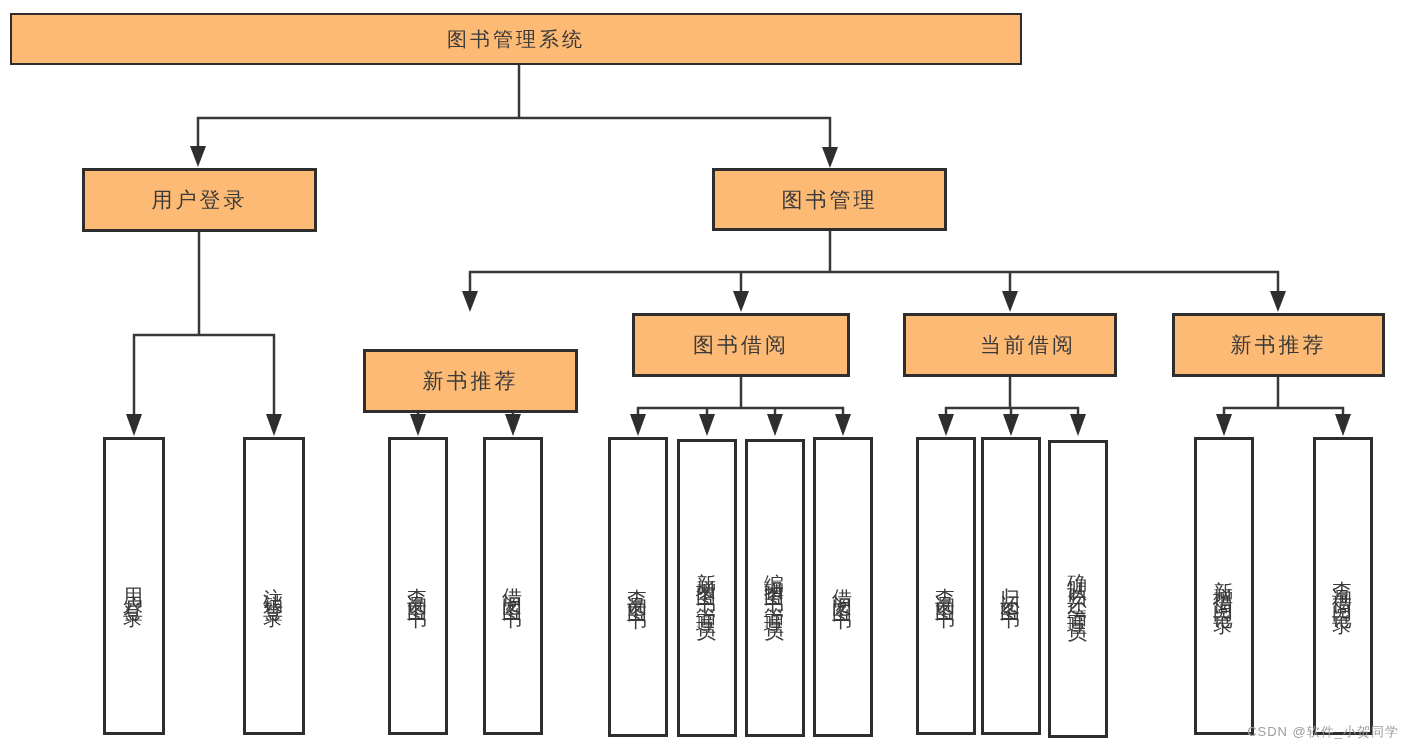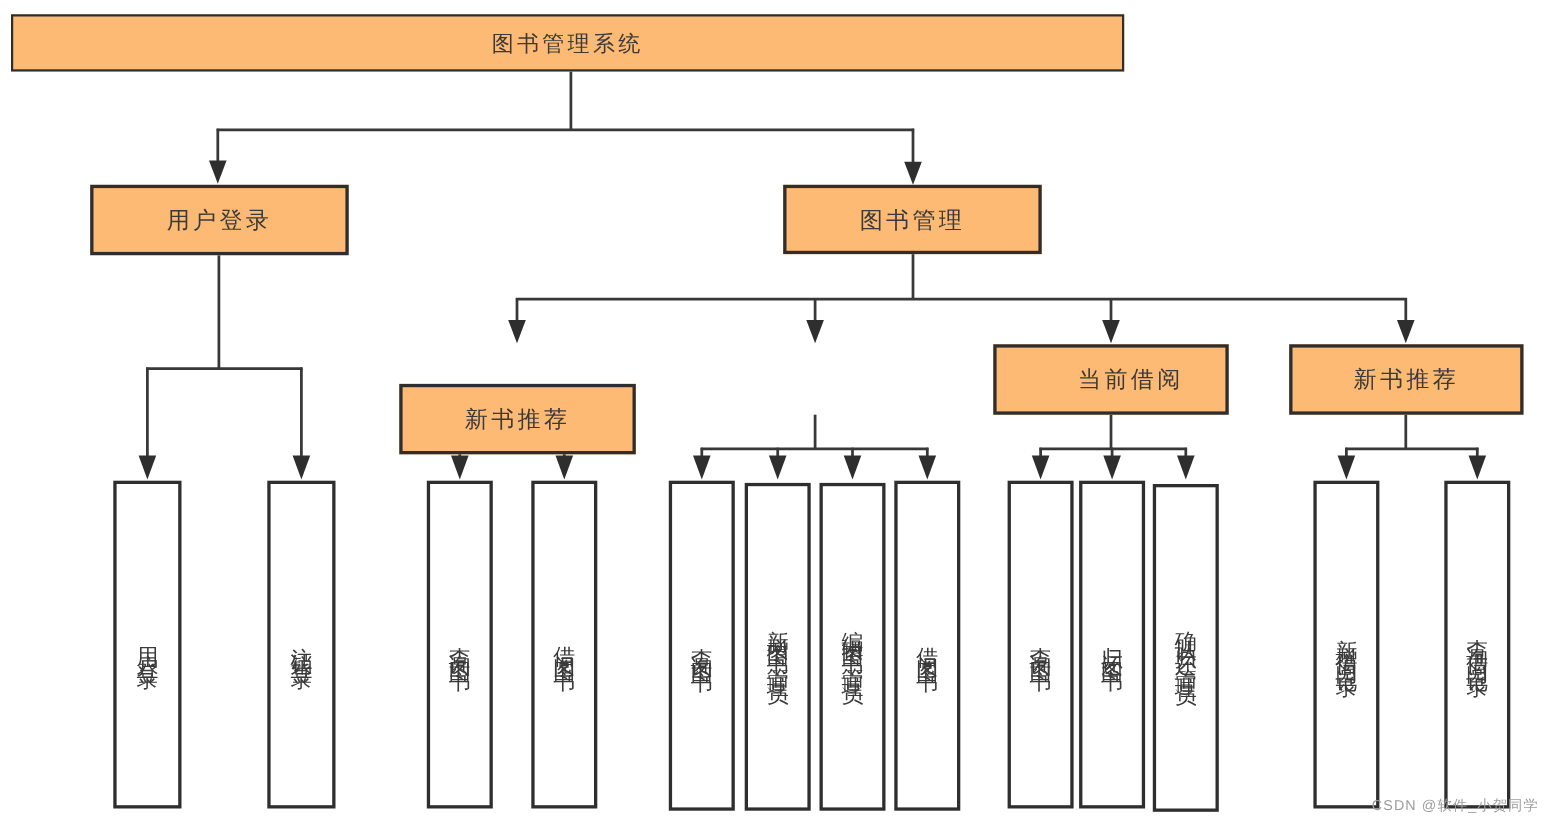--- a/index.html
+++ b/index.html
@@ -129,20 +129,21 @@
       <polygon points="1335,414 1351,414 1343,436"></polygon>
     </g>
   </svg>
 
   <div class="hnode root" style="left:10px; top:13px; width:1012px; height:52px;">图书管理系统</div>
 
   <div class="hnode" style="left:82px; top:168px; width:235px; height:64px;">用户登录</div>
   <div class="hnode" style="left:712px; top:168px; width:235px; height:63px;">图书管理</div>
 
   <div class="hnode" style="left:363px; top:313px; width:215px; height:64px;margin-top:36px;">新书推荐</div>
+  <div class="hnode" style="left:632px; top:313px; width:218px; height:64px;">图书借阅</div>
   <div class="hnode" style="left:903px; top:313px; width:214px; height:64px;padding-left:36px;">当前借阅</div>
   <div class="hnode" style="left:1172px; top:313px; width:213px; height:64px;">新书推荐</div>
 
   <div class="vnode" style="left:103px; top:437px; width:62px; height:298px;">用户登录</div>
   <div class="vnode" style="left:243px; top:437px; width:62px; height:298px;">注销登录</div>
 
   <div class="vnode" style="left:388px; top:437px; width:60px; height:298px;">查询图书</div>
   <div class="vnode" style="left:483px; top:437px; width:60px; height:298px;">借阅图书</div>
 
   <div class="vnode" style="left:608px; top:437px; width:60px; height:300px;">查询图书</div>

